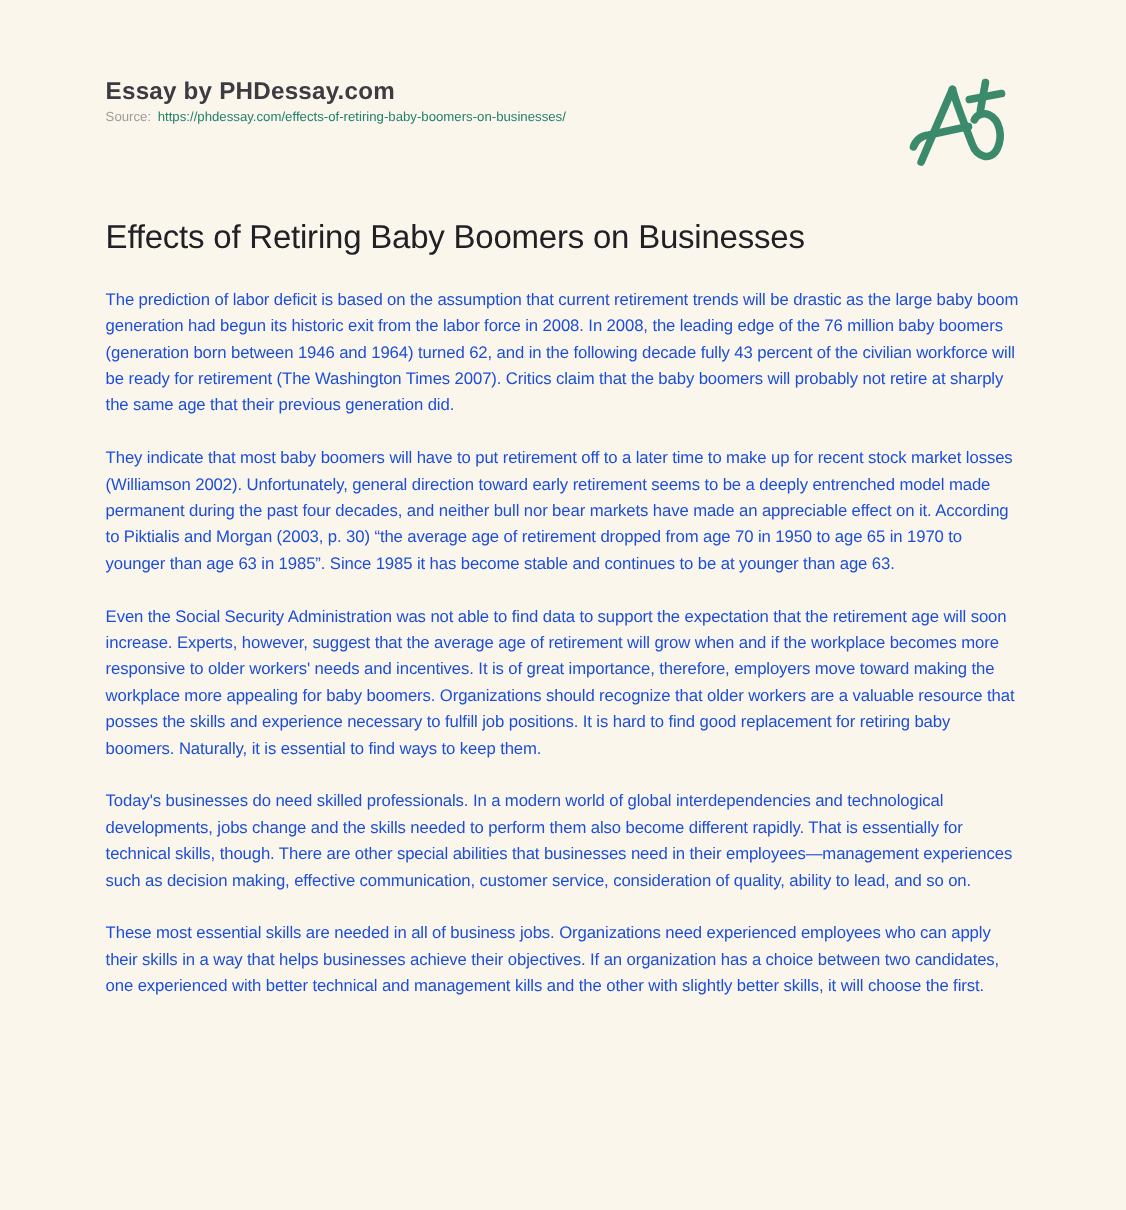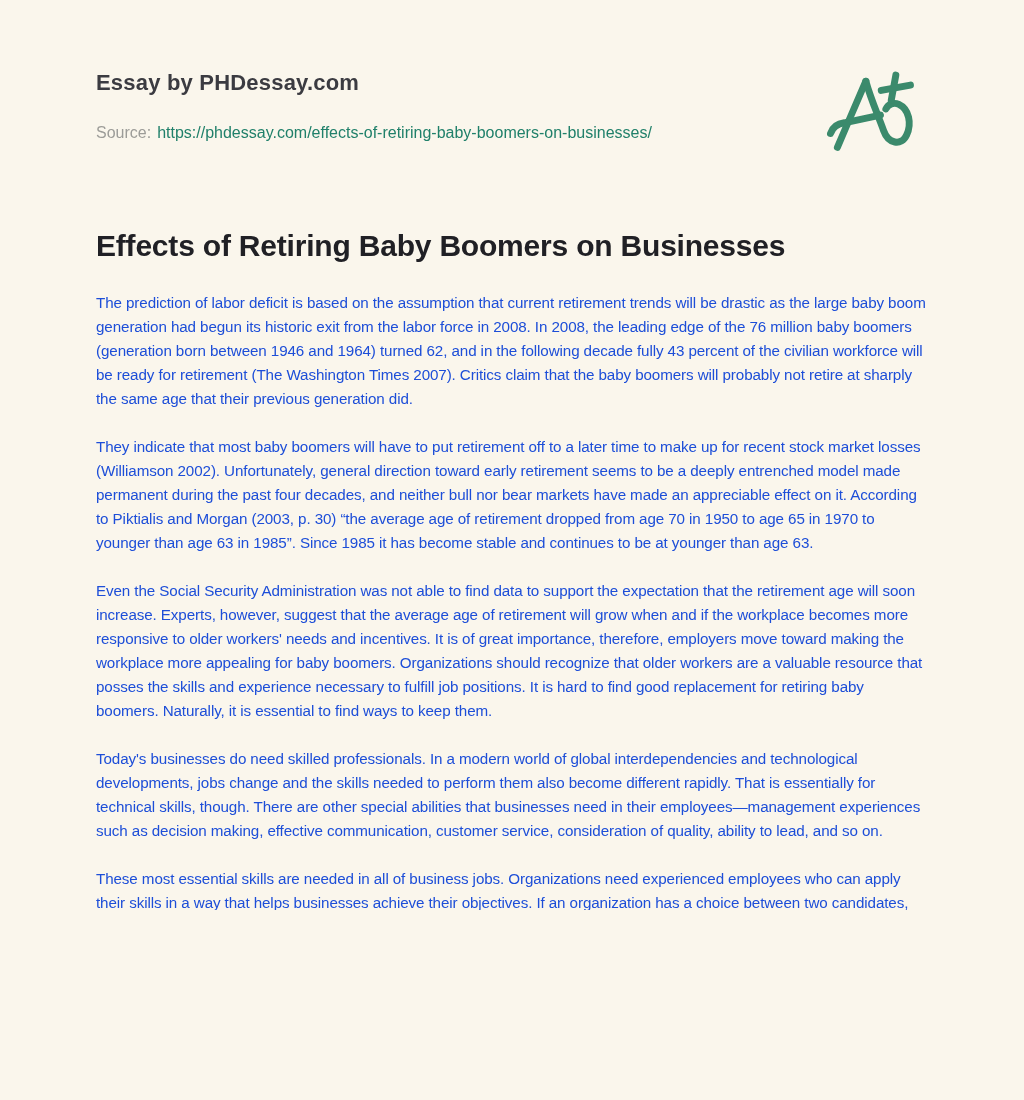--- a/index.html
+++ b/index.html
@@ -19,22 +19,21 @@
     padding: 68px 96px 0 96px;
   }
   .byline {
     font-size: 22px;
     font-weight: 700;
     color: #3b3b41;
     letter-spacing: 0.2px;
     line-height: 1.35;
   }
   .source-row {
-    margin-top: 24px;
-    font-size: 16px;
+    font-size: 12px;
     line-height: 1.4;
   }
   .source-label {
     color: #9c9c98;
     margin-right: 6px;
   }
   .source-link {
     color: #20806a;
     text-decoration: none;
     cursor: pointer;
@@ -43,21 +42,21 @@
     position: absolute;
     top: 56px;
     right: 102px;
     width: 100px;
     height: 112px;
   }
   .logo svg { width: 100%; height: 100%; display: block; }
   .essay-title {
     margin-top: 82px;
     font-size: 30px;
-    font-weight: 700;
+    font-weight: 400;
     color: #202025;
     letter-spacing: -0.2px;
     line-height: 1.3;
   }
   .content { margin-top: 26px; }
   .content p {
     max-width: 833px;
     font-size: 15.2px;
     line-height: 24px;
     color: #1d4ed8;

